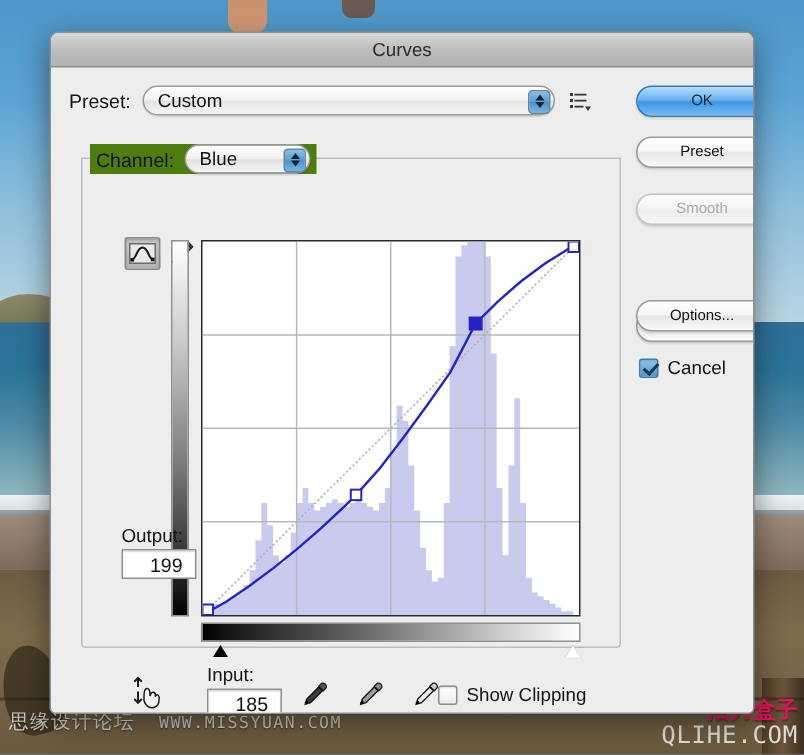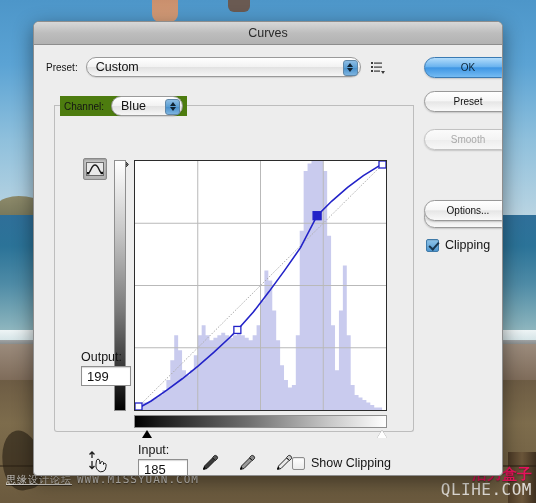--- a/index.html
+++ b/index.html
@@ -88,22 +88,22 @@
   .wm-left {
     position: absolute;
     left: 6px;
     top: 472px;
     font-size: 12px;
     color: rgba(255,255,255,0.72);
     letter-spacing: 1px;
     white-space: nowrap;
     text-shadow: 0 1px 1px rgba(0,0,0,0.45);
   }
-  .wm-left .cn { font-size: 10px; text-decoration: underline; }
-  .wm-left .url { font-size: 11px; margin-left: 5px; font-family: "DejaVu Sans Mono", monospace; }
+  .wm-left .cn { font-size: 13px; }
+  .wm-left .url { font-size: 11px; margin-left: 16px; font-family: "DejaVu Sans Mono", monospace; }
   .wm-right {
     position: absolute;
     right: 4px;
     top: 466px;
     text-align: right;
     line-height: 1.05;
     white-space: nowrap;
   }
   .wm-right .cn {
     font-size: 15px;
@@ -153,21 +153,21 @@
 
   
   .preset-row {
     position: absolute;
     left: 12px;
     top: 12px;
     display: flex;
     align-items: center;
   }
   .lbl {
-    font-size: 10px;
+    font-size: 13px;
     color: #141414;
     text-align: center;
   }
   .combo {
     position: relative;
     height: 20px;
     background: linear-gradient(180deg, #ffffff 0%, #f2f2f2 48%, #e2e2e2 52%, #f6f6f6 100%);
     border: 1px solid #9a9a9a;
     border-radius: 10px;
     display: flex;
@@ -243,21 +243,21 @@
   }
   .channel-row {
     position: absolute;
     left: 26px;
     top: 51px;
     display: flex;
     align-items: center;
     background: #4d7c0f;
     padding: 0 4px;
   }
-  #channel-combo { width: 72px; margin-left: 7px; }
+  #channel-combo { width: 84px; margin-left: 7px; }
 
   
   .tools {
     position: absolute;
     left: 49px;
     top: 113px;
     display: flex;
     align-items: flex-start;
   }
   .tool-btn {
@@ -358,21 +358,21 @@
   .numfield {
     width: 50px;
     height: 20px;
     background: #fff;
     border: 1px solid #8f8f8f;
     box-sizing: border-box;
     display: flex;
     align-items: center;
     font-size: 13px;
     color: #111;
-    padding-left: 5px;
+    padding-left: 18px;
     box-shadow: inset 0 1px 1px rgba(0,0,0,0.16);
   }
 
   
   .input-block {
     position: absolute;
     left: 104px;
     top: 398px;
   }
   .hand-icon {
@@ -626,17 +626,17 @@
     </div>
 
     <div class="btn primary" id="btn-ok">OK</div>
     <div class="btn" id="btn-cancel">Preset</div>
     <div class="btn disabled" id="btn-smooth">Smooth</div>
     <div class="btn" id="btn-auto">Auto</div>
     <div class="btn" id="btn-options">Options...</div>
 
     <div class="checkrow" id="preview-row">
       <span class="cbox checked" id="cb-preview"></span>
-      <span class="ck-label">Clipping</span>
+      <span class="ck-label">Cancel</span>
     </div>
 
   </div>
 </div>
 
 </body></html>

